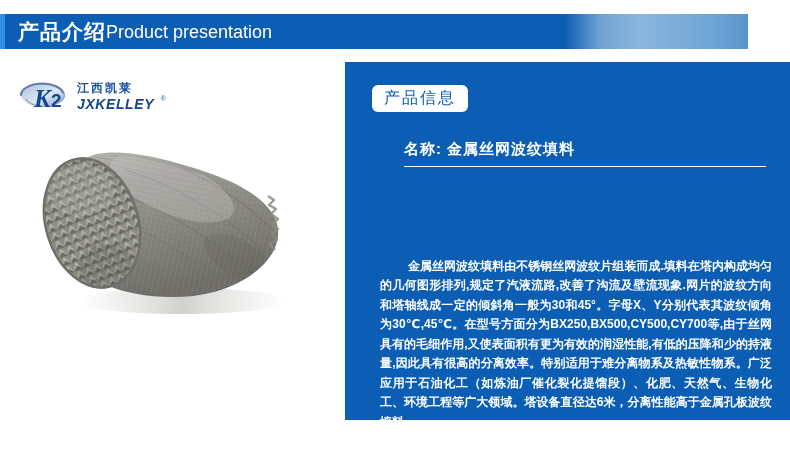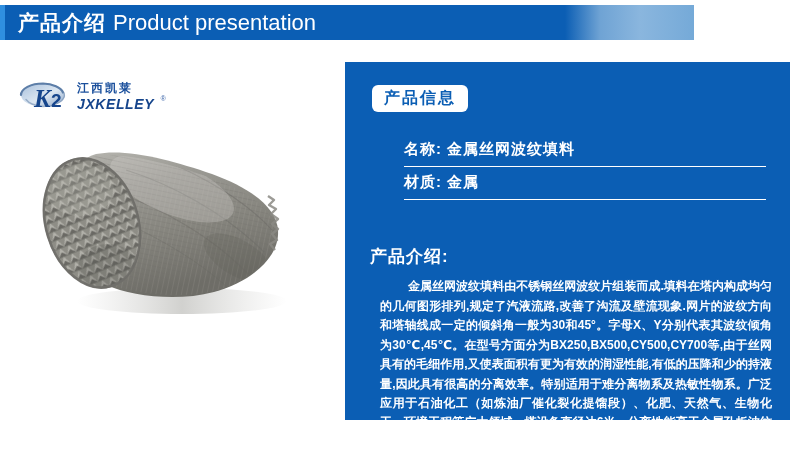--- a/index.html
+++ b/index.html
@@ -7,38 +7,38 @@
     width:790px;height:450px;
     background:#ffffff;
     font-family:"Liberation Sans","DejaVu Sans",sans-serif;
     overflow:hidden;
     position:relative;
   }
   #page{position:relative;width:790px;height:450px;overflow:hidden;background:#fff;}
 
   
   .header-bar{
-    position:absolute;left:0;top:5px;width:694px;height:35px;
+    position:absolute;left:0;top:14px;width:748px;height:35px;
     background:linear-gradient(to right,
        #2f8fe0 0px, #2f8fe0 5px,
        #0b5eb4 5px, #0b5eb4 565px,
        #6fa3d4 600px, #8ab6de 640px,
        #6fa6d6 710px, #3f7fc0 790px);
     text-decoration:underline;
   }
   .header-inner{
     position:absolute;left:18px;top:0;height:35px;
     display:flex;align-items:center;
   }
   .header-cn{
     color:#ffffff;font-size:21px;font-weight:bold;letter-spacing:1px;
     line-height:1;white-space:nowrap;
   }
   .header-en{
-    color:#ffffff;font-size:22px;font-weight:400;margin-left:7px;
+    color:#ffffff;font-size:18px;font-weight:400;
     line-height:1;white-space:nowrap;
   }
 
   
   .logo-block{
     position:absolute;left:18px;top:80px;
     display:flex;align-items:center;
   }
   .logo-mark{
     position:relative;width:56px;height:34px;flex:0 0 auto;margin-right:3px;
@@ -66,21 +66,21 @@
   .photo-wrap svg{display:block;}
 
   
   .info-panel{
     position:absolute;left:345px;top:62px;width:445px;height:358px;
     background:#0b5eb4;
   }
   .badge{
     position:absolute;left:27px;top:23px;
     background:#ffffff;color:#0b5eb4;
-    font-size:16px;font-weight:bold;letter-spacing:2px;
+    font-size:16px;font-weight:normal;letter-spacing:2px;
     padding:5px 12px 6px 12px;border-radius:6px;
     line-height:1;white-space:nowrap;
   }
   .spec-list{
     position:absolute;left:25px;top:72px;width:396px;
   }
   .spec-row{
     position:relative;
     padding:6px 0 7px 0;
     border-bottom:1.5px solid #ffffff;
@@ -220,26 +220,21 @@
 
   <div class="info-panel">
 
     <div class="badge">产品信息</div>
 
     <div class="spec-list">
       <div class="spec-row">
         <span class="spec-label">名称:</span>
         <span class="spec-value">金属丝网波纹填料</span>
       </div>
-      <div class="spec-row">
-        <span class="spec-label">材质:</span>
-        <span class="spec-value">金属</span>
-      </div>
     </div>
 
     <div class="desc-block">
-      <div class="desc-title">产品介绍:</div>
       <p class="desc-body">金属丝网波纹填料由不锈钢丝网波纹片组装而成.填料在塔内构成均匀的几何图形排列,规定了汽液流路,改善了沟流及壁流现象.网片的波纹方向和塔轴线成一定的倾斜角一般为30和45°。字母X、Y分别代表其波纹倾角为30℃,45℃。在型号方面分为BX250,BX500,CY500,CY700等,由于丝网具有的毛细作用,又使表面积有更为有效的润湿性能,有低的压降和少的持液量,因此具有很高的分离效率。特别适用于难分离物系及热敏性物系。广泛应用于石油化工（如炼油厂催化裂化提馏段）、化肥、天然气、生物化工、环境工程等广大领域。塔设备直径达6米，分离性能高于金属孔板波纹填料。</p>
     </div>
 
   </div>
 
 </div>
 
 </body></html>

